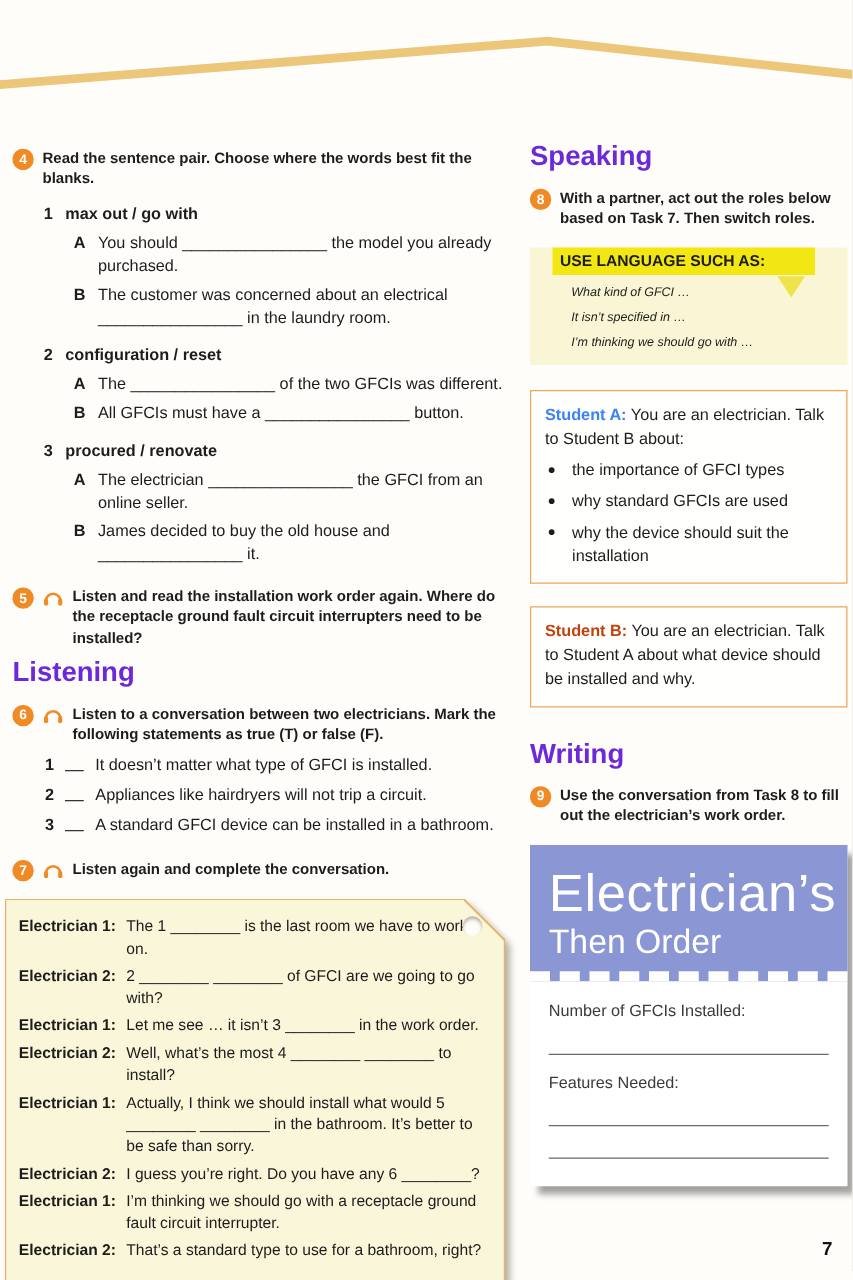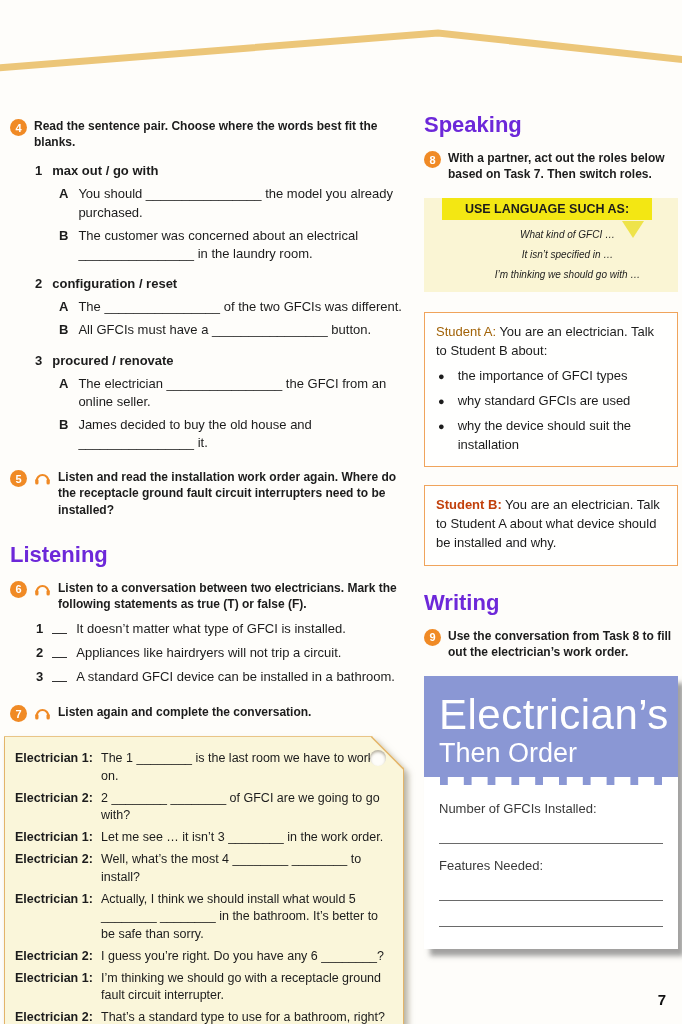--- a/index.html
+++ b/index.html
@@ -49,39 +49,39 @@
   }
   .tag-cut {
     position:absolute; top:15px; right:-8px; width:46px; height:1.5px;
     background:#e3b469; transform:rotate(45deg);
   }
   .convo-row { display:flex; font-size:12.5px; line-height:1.4; margin-bottom:4.5px; }
   .convo-speaker { flex:none; width:86px; font-weight:bold; }
   .convo-text { flex:1; padding-right:6px; }
 
   
-  .use-box { position:relative; background:#faf5d4; padding:0 0 12px 18px; margin:16px 0 20px 0;text-align:center; }
+  .use-box { position:relative; background:#faf5d4; padding:0 0 12px 18px; margin:16px 0 20px 0; }
   .use-header {
     background:#f3e713; font-weight:bold; font-size:12.5px;
     padding:4px 6px 4px 6px; margin-right:26px;
   }
   .use-pointer {
     position:absolute; top:23px; right:34px; width:0; height:0;
     border-left:11px solid transparent; border-right:11px solid transparent;
     border-top:17px solid #eee34a;
   }
   .use-phrase { font-style:italic; font-size:10px; margin:9px 0 0 15px; }
 
   
   .student-box {
     border:1.5px solid #f0a45c; background:#fffffe;
     padding:10px 11px 12px 11px; margin-bottom:18px;
     font-size:13px; line-height:1.45;
   }
-  .label-a { font-weight:normal; color:#a16207; }
+  .label-a { font-weight:bold; color:#3b82f6; }
   .label-b { font-weight:bold; color:#c2410c; }
   .bullet { display:flex; gap:13px; margin:6px 0 0 2px; }
   .bullet-dot { flex:none; font-size:11px; line-height:1.7; }
 
   
   .work-order {
     margin-top:16px; width:254px; background:#fff;
     box-shadow:6px 7px 5px rgba(85,85,85,.55);
   }
   .wo-header {
@@ -161,21 +161,21 @@
     <div class="task" style="margin-top:17px;">
       <span class="badge">5</span>
       <svg class="hp" width="17" height="15" viewBox="0 0 20 18" aria-hidden="true">
         <path d="M3 13 a7 7 0 0 1 14 0" fill="none" stroke="#f08a25" stroke-width="2.6"></path>
         <rect x="1.2" y="10.5" width="4" height="7" rx="2" fill="#f08a25"></rect>
         <rect x="14.8" y="10.5" width="4" height="7" rx="2" fill="#f08a25"></rect>
       </svg>
       <span class="task-title">Listen and read the installation work order again. Where do the receptacle ground fault circuit interrupters need to be installed?</span>
     </div>
 
-    <h2 class="section-heading" style="margin-top:24px;">Listening</h2>
+    <h2 class="section-heading" style="margin-top:7px;">Listening</h2>
 
     <div class="task">
       <span class="badge">6</span>
       <svg class="hp" width="17" height="15" viewBox="0 0 20 18" aria-hidden="true">
         <path d="M3 13 a7 7 0 0 1 14 0" fill="none" stroke="#f08a25" stroke-width="2.6"></path>
         <rect x="1.2" y="10.5" width="4" height="7" rx="2" fill="#f08a25"></rect>
         <rect x="14.8" y="10.5" width="4" height="7" rx="2" fill="#f08a25"></rect>
       </svg>
       <span class="task-title">Listen to a conversation between two electricians. Mark the following statements as true (T) or false (F).</span>
     </div>

